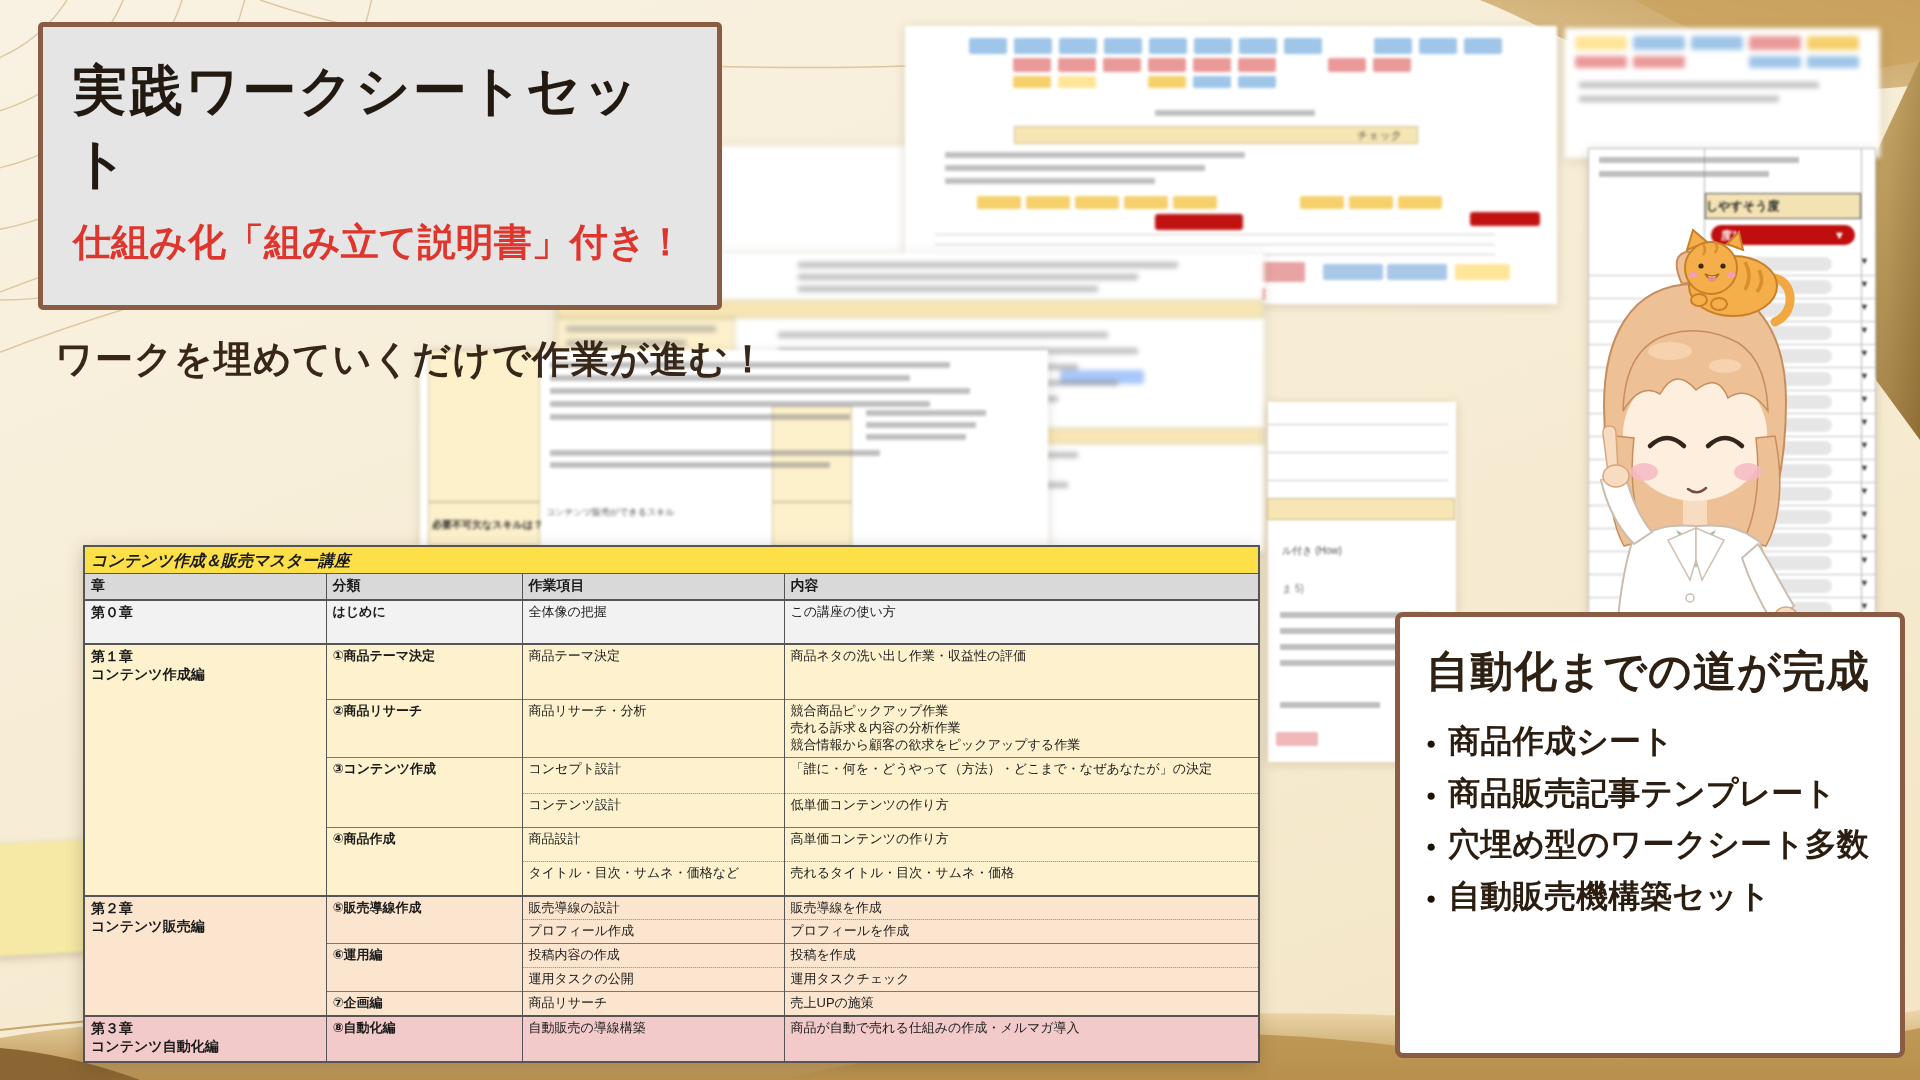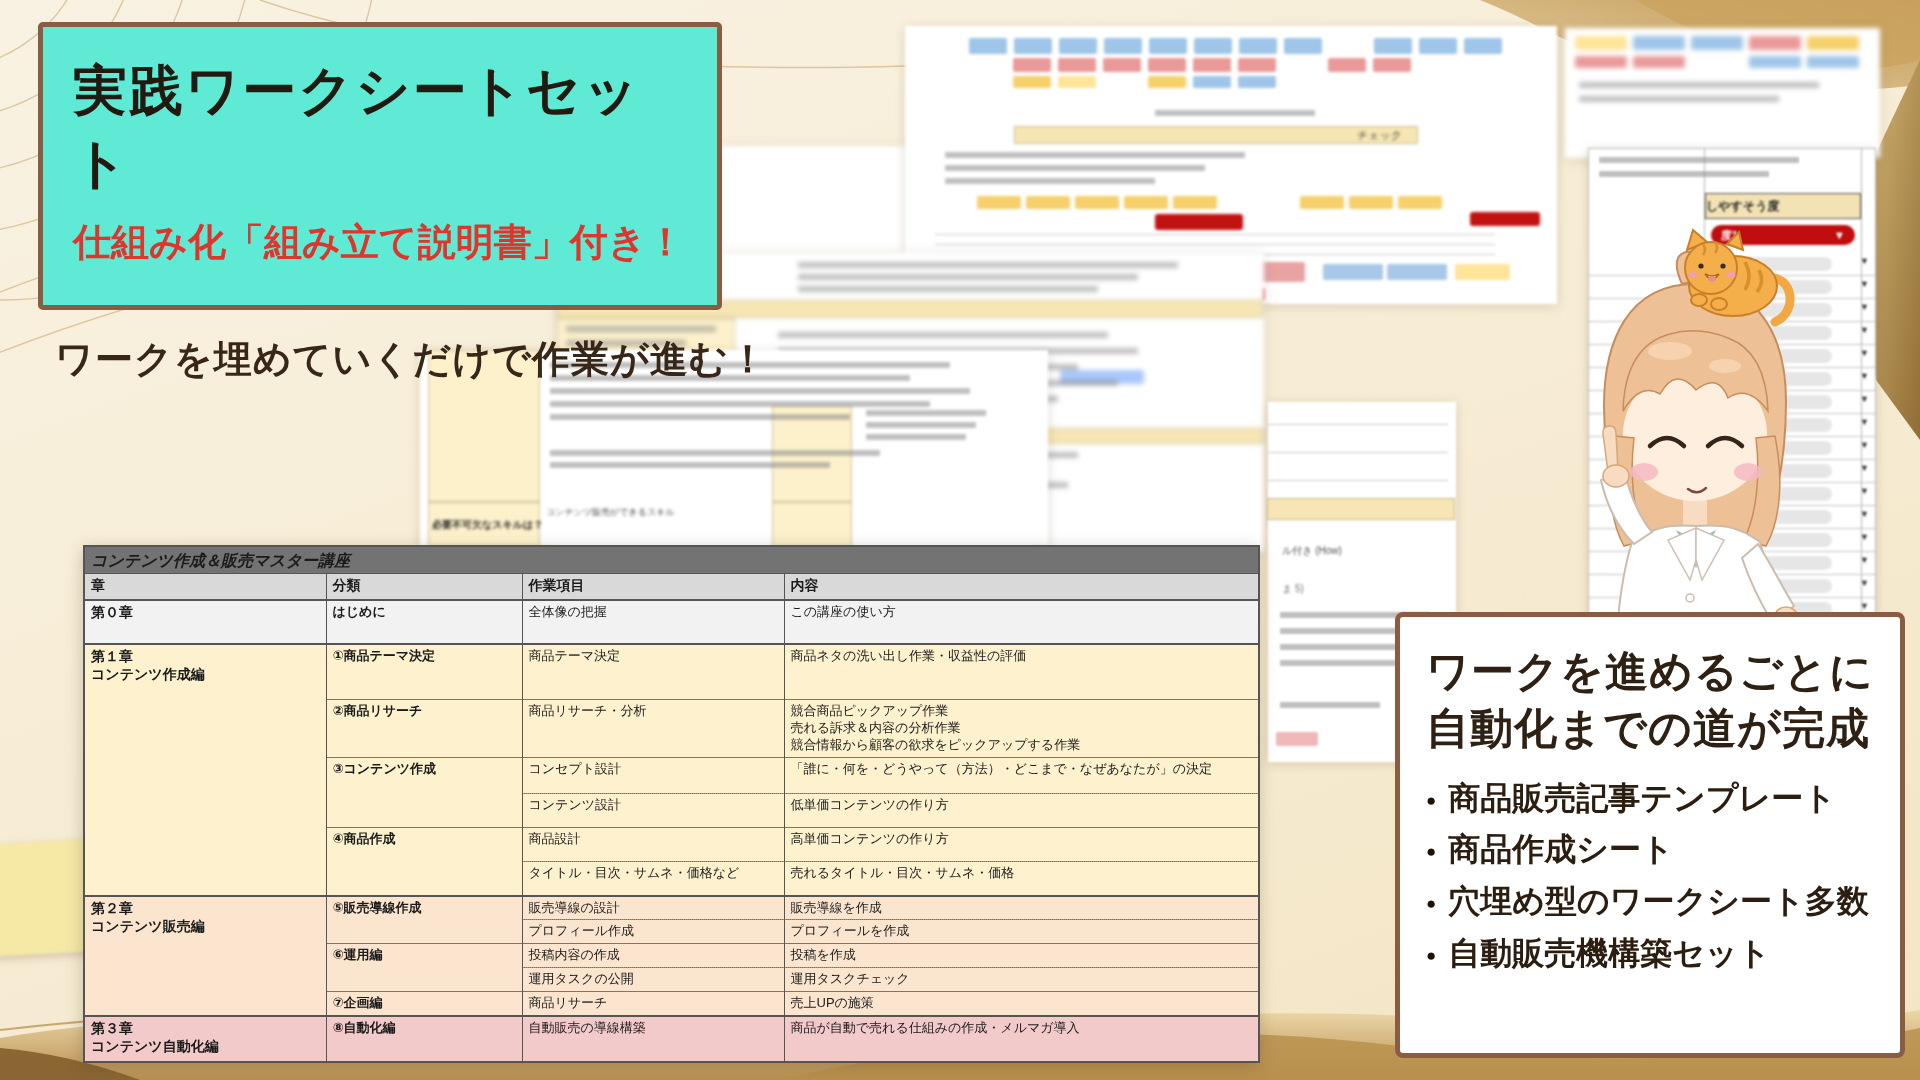--- a/index.html
+++ b/index.html
@@ -35,34 +35,34 @@
   .dd-arrow { position:absolute; right:6px; top:3px; font-size:9px; color:#333; }
   .dd-vline { position:absolute; top:0; bottom:0; width:1px; background:#b5b5b5; }
   .dd-header { position:absolute; background:#f3e3b4; border:1px solid #555; color:#222;
                font-size:12px; font-weight:bold; line-height:24px; }
   .dd-redpill { position:absolute; background:#c00d0d; border-radius:10px; color:#fff;
                 font-size:11px; font-weight:bold; line-height:20px; padding:0 10px; }
 
   
   #title-box {
     left:38px; top:22px; width:684px; height:288px;
-    background:#5eead4; border:5px solid #8a5c44; border-radius:5px;
+    background:#e5e5e5; border:5px solid #8a5c44; border-radius:5px;
     padding:28px 30px 0 30px;
   }
   #title-line1 { font-size:54px; font-weight:900; color:#221910; letter-spacing:2px; }
   #title-line2 { margin-top:22px; font-size:39px; font-weight:800; color:#2b1e12; }
   #title-line3 { margin-top:16px; font-size:38px; font-weight:800; color:#de352c; }
 
   #tagline { left:55px; top:334px; font-size:38px; font-weight:800; color:#382718; letter-spacing:1px; }
 
   
   #table-wrap { left:83px; top:545px; width:1175px; background:#fff;
                 box-shadow:0 4px 16px rgba(80,60,30,.28); }
   #course-table { border-collapse:collapse; width:1175px; table-layout:fixed;
-                  font-size:13px; color:#1b1b1b; background:#737373; border:2px solid #555; }
+                  font-size:13px; color:#1b1b1b; background:#fde047; border:2px solid #555; }
   #course-table td, #course-table th { border-left:1px solid #555; border-right:1px solid #555;
                   padding:2px 6px; vertical-align:top; line-height:1.32; overflow:hidden; }
   #course-table .title-row td { font-size:16px; font-weight:bold; font-style:italic;
                   border-bottom:1px solid #555; height:24px; padding-top:3px; }
   #course-table th { background:#d9d9d9; text-align:left; font-size:14px; height:26px;
                   border-bottom:1px solid #555; }
   .t-gray  td { background:#f2f2f2; }
   .t-yellow td { background:#fdf2cd; }
   .t-peach td { background:#fbe5cf; }
   .t-pink  td { background:#f3caca; }
@@ -513,21 +513,20 @@
           <td rowspan="1" class="chap">第３章<br>コンテンツ自動化編</td>
           <td rowspan="1" class="grp">⑧自動化編</td>
           <td>自動販売の導線構築</td>
           <td>商品が自動で売れる仕組みの作成・メルマガ導入</td>
         </tr>
       </tbody>
     </table>
 </div>
 
 <div id="benefits-box" class="abs">
-  <div class="benefit-title">ワークを進めるごとに</div>
   <div class="benefit-title">自動化までの道が完成</div>
   <ul id="benefit-list">
+      <li>商品作成シート</li>
       <li>商品販売記事テンプレート</li>
-      <li>商品作成シート</li>
       <li>穴埋め型のワークシート多数</li>
       <li>自動販売機構築セット</li>
     </ul>
 </div>
 
 </body></html>

